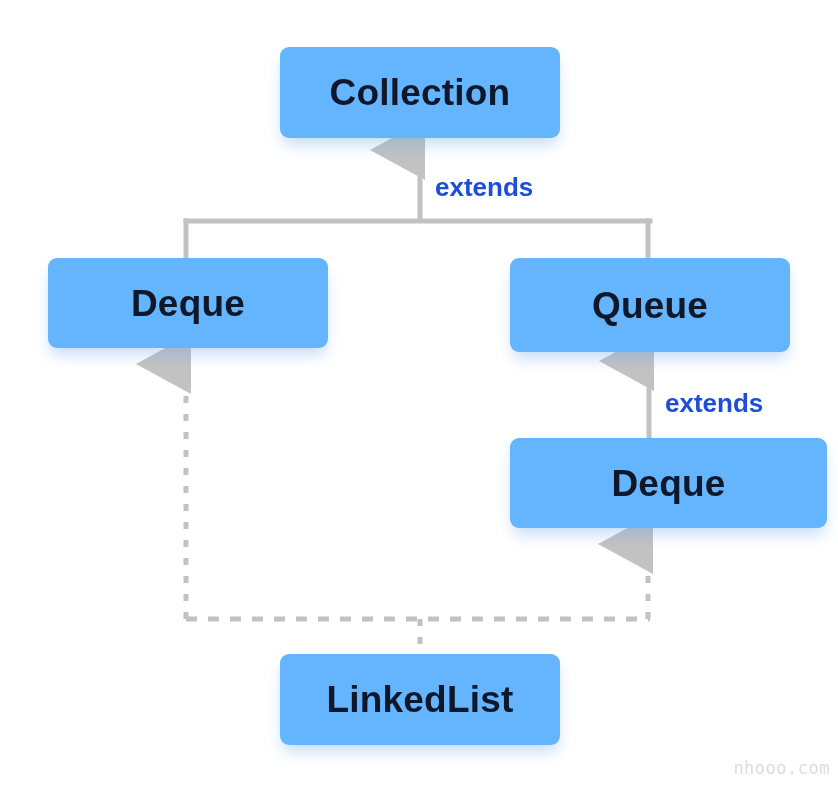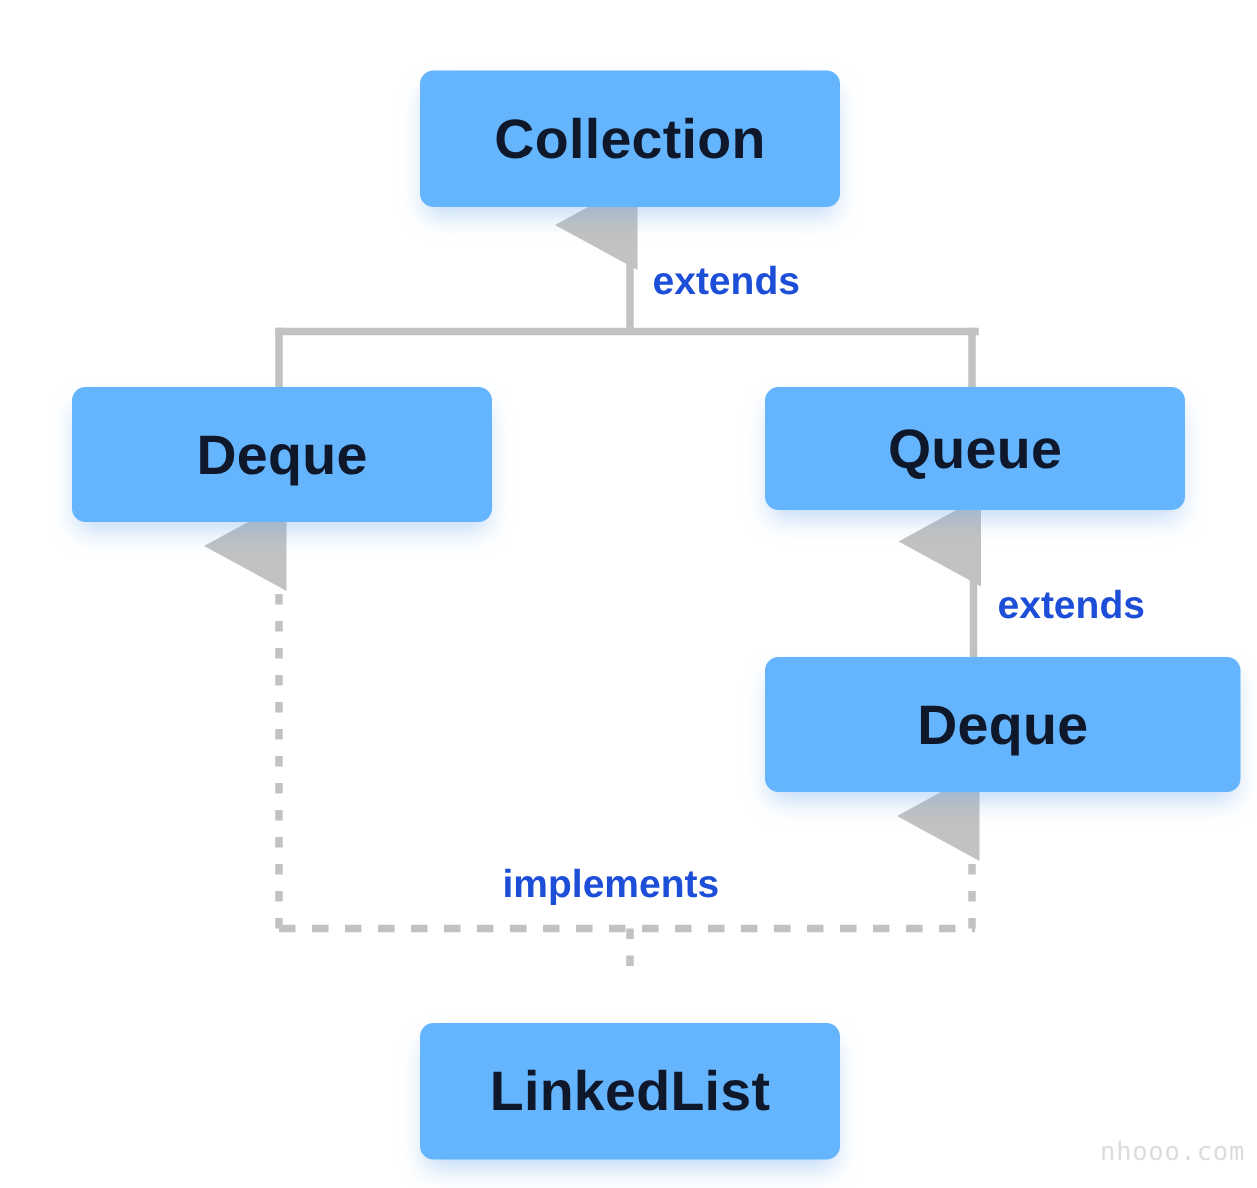--- a/index.html
+++ b/index.html
@@ -106,33 +106,32 @@
   </svg>
 
   <div class="node-box" style="left:280px; top:47px; width:280px; height:91px;">
     <span class="node-label">Collection</span>
   </div>
 
   <div class="node-box" style="left:48px; top:258px; width:280px; height:90px;">
     <span class="node-label">Deque</span>
   </div>
 
-  <div class="node-box" style="left:510px; top:258px; width:280px; height:82px;align-items:center;">
+  <div class="node-box" style="left:510px; top:258px; width:280px; height:94px;align-items:center;">
     <span class="node-label">Queue</span>
   </div>
 
   <div class="node-box" style="left:510px; top:438px; width:317px; height:90px;">
     <span class="node-label">Deque</span>
   </div>
 
-  <div class="node-box" style="left:280px; top:682px; width:280px; height:91px;text-align:right;">
+  <div class="node-box" style="left:280px; top:654px; width:280px; height:91px;text-align:right;">
     <span class="node-label">LinkedList</span>
   </div>
 
   <div class="edge-label" style="left:432px; top:172px;">extends</div>
 
   <div class="edge-label" style="left:662px; top:388px;">extends</div>
 
-  <div class="edge-label" style="left:332px; top:574px;">implements</div>
 
   <div id="watermark">nhooo.com</div>
 
 </div>
 
 </body></html>

